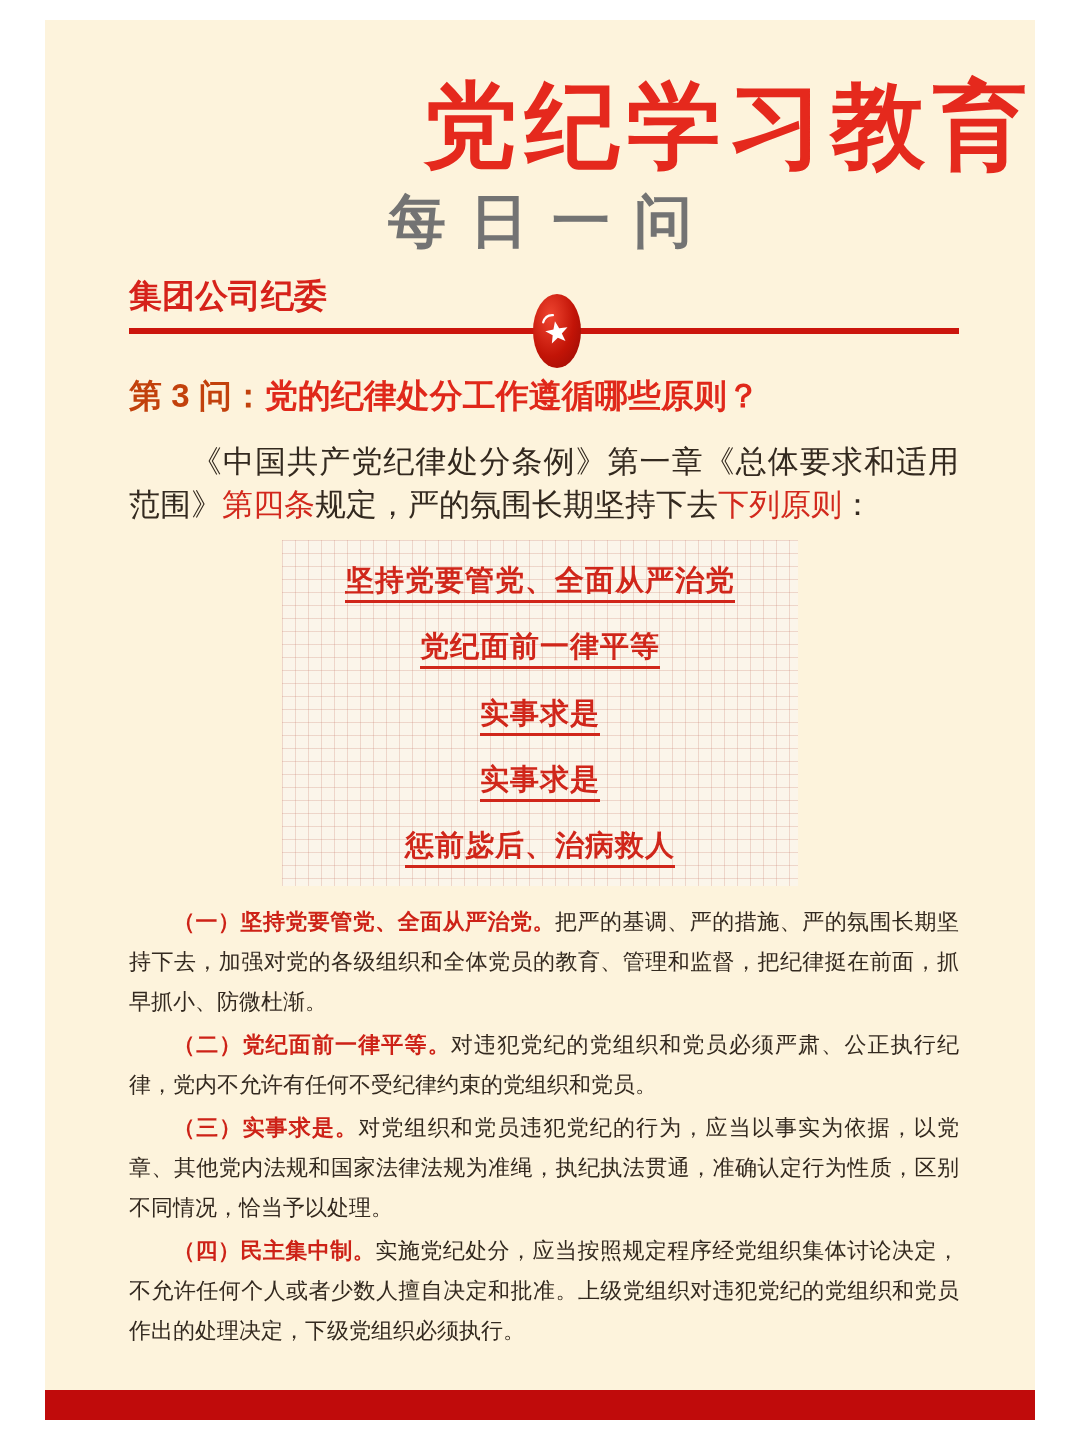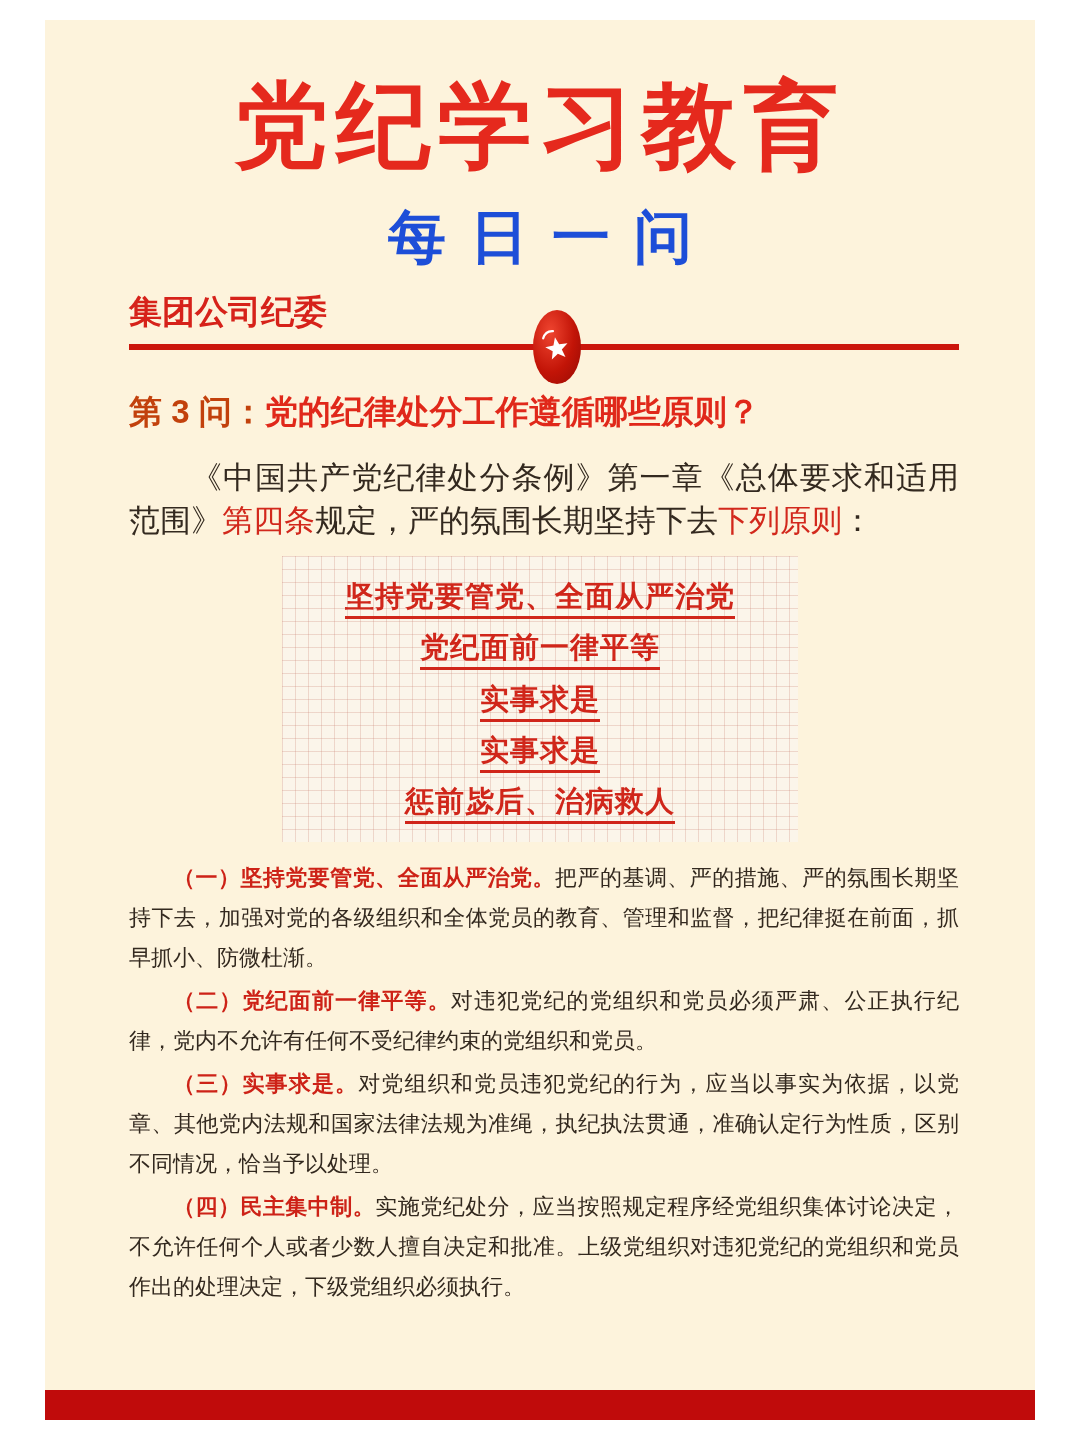--- a/index.html
+++ b/index.html
@@ -17,38 +17,38 @@
     background: #fdf3dc;
     overflow: hidden;
   }
   .bottom-bar {
     position: absolute; left: 45px; top: 1390px;
     width: 990px; height: 30px;
     background: #c00b0b;
   }
   .page-title {
     margin: 54px 0 0;
-    text-align: center;
+    text-align: right;
     font-family: "Liberation Sans", sans-serif;
     font-weight: 900;
     font-size: 94px;
     line-height: 104px;
     letter-spacing: 8px;
     color: #e5291d;
   }
   .page-subtitle {
-    margin: 28px 0 0;
+    margin: 12px 0 0;
     text-align: center;
     font-family: "Liberation Serif", serif;
     font-weight: 700;
     font-size: 58px;
     line-height: 64px;
     letter-spacing: 24px;
     text-indent: 24px;
-    color: #1d4ed8;
+    color: #737373;
   }
   .meta-row {
     margin: 20px 76px 0 84px;
     display: flex; justify-content: space-between; align-items: flex-end;
     font-family: "Liberation Sans", sans-serif;
     font-weight: 700;
     font-size: 33px;
     color: #d6221a;
   }
   .divider {
@@ -77,21 +77,21 @@
   .intro {
     margin: 24px 76px 0 84px;
     font-size: 31px;
     line-height: 43px;
     color: #33291f;
     text-align: justify;
     text-indent: 2em;
   }
   .red { color: #d2281c; }
   .grid-box {
-    width: 516px; height: 286px;
+    width: 516px; height: 346px;
     margin: 14px auto 0;
     background-color: #fbf5ea;
     background-image:
       linear-gradient(rgba(208,142,128,0.30) 1px, transparent 1px),
       linear-gradient(90deg, rgba(208,142,128,0.30) 1px, transparent 1px);
     background-size: 13px 13px;
     display: flex; flex-direction: column;
     justify-content: space-between; align-items: center;
     padding: 24px 0 18px;
   }

